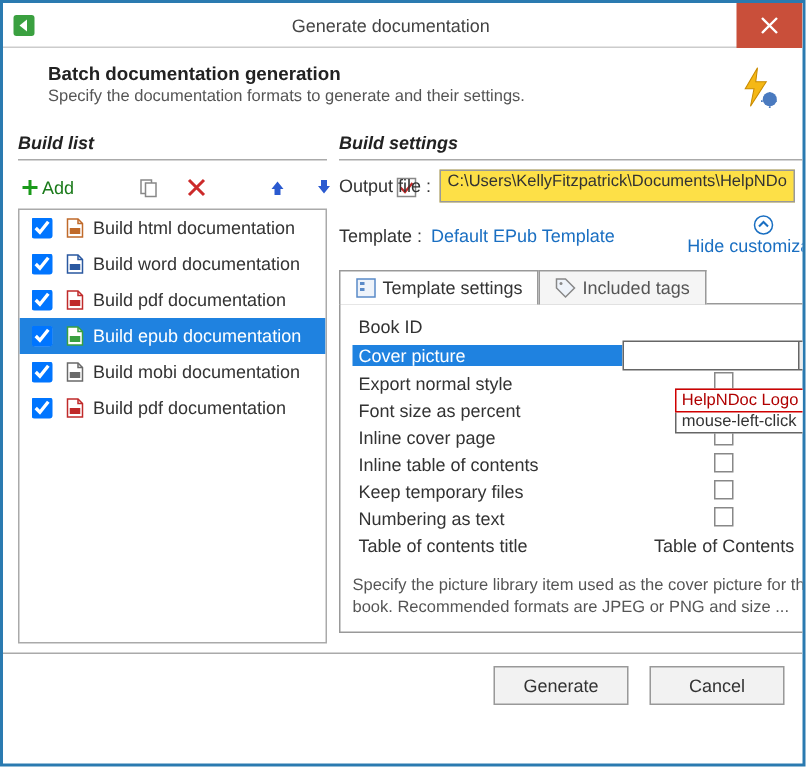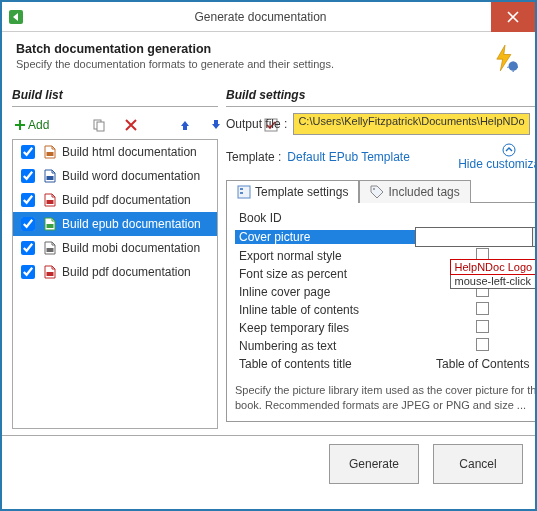--- a/index.html
+++ b/index.html
@@ -1,21 +1,21 @@
 <!DOCTYPE html>
 <html><head>
 <meta charset="utf-8">
 <style>
   * { box-sizing: border-box; }
   body { margin: 0; font-family: "Segoe UI", Tahoma, sans-serif; font-size: 12px; color: #333; background: #fff; width: 537px; height: 511px; border: 2px solid #2a7ab0; overflow: hidden; }
   .titlebar { height: 30px; background: #fff; display: flex; align-items: center; border-bottom: 1px solid #ccc; }
   .titlebar .appicon { width: 28px; display:flex; align-items:center; justify-content:center; }
   .titlebar .title { flex: 1; text-align: center; font-weight: normal; color: #444; }
   .titlebar .close { width: 44px; height: 30px; background: #c94f3a; color: #fff; display:flex; align-items:center; justify-content:center; font-size:14px; }
-  .intro { padding: 10px 14px 8px 14px; display:flex; align-items:flex-start; }
+  .intro { padding: 10px 14px 8px 30px; display:flex; align-items:flex-start; }
   .intro-text { flex:1; }
   .intro h3 { margin:0 0 2px 0; font-size:12.5px; font-weight:bold; color:#222; }
   .intro p { margin:0; font-size:11px; color:#555; }
   .bolt { width:32px; height:32px; display:flex; align-items:center; justify-content:center; }
   .main { display:flex; padding: 6px 10px 0 10px; gap:8px; }
   .col-left { width: 206px; }
   .col-right { flex:1; }
   .section-title { font-weight:bold; color:#222; margin-bottom:4px; font-size:12px;font-style:italic; }
   .sep { border: none; border-top: 1px solid #aaa; margin: 4px 0 6px 0; }
   .toolbar { display:flex; align-items:center; gap:17px; padding:2px 0 4px 0; }
@@ -44,21 +44,21 @@
   .setting-row.selected { height:20px; }
   .setting-row.selected .sname { background:#1f82e0; color:#fff; }
   .setting-row.selected .sval { border:1px solid #666; background:#fff; height:20px; display:flex; align-items:center; justify-content:flex-end; }
   .dropbtn { width:18px; height:100%; border-left:1px solid #666; background:#eee; display:flex; align-items:center; justify-content:center; color:#1a6fc2; font-size:10px;}
   .chkbox-sm { width:13px; height:13px; border:1px solid #888; display:inline-block; }
   .dropdown { position:absolute; top:56px; right:9px; width:100px; border:1px solid #666; background:#fff; }
   .dropdown .dd { padding:1px 4px; font-size:11px; }
   .dropdown .dd.hl { background:#fff; color:#b00000; border:1.5px solid #d00000; margin:-1px; position:relative; }
   .hint { color:#555; font-size:11px; margin-top:10px; line-height:1.35; }
   .footer { border-top:1px solid #aaa; padding:8px 12px; display:flex; justify-content:flex-end; gap:14px; margin-top:6px; }
-  .btn { min-width:90px; height:40px; border:1px solid #999; background:#f2f2f2; color:#333; display:flex; align-items:center; justify-content:center; }
+  .btn { min-width:90px; height:26px; border:1px solid #999; background:#f2f2f2; color:#333; display:flex; align-items:center; justify-content:center; }
 </style>
 </head>
 <body>
 
 <div class="titlebar">
   <div class="appicon">
     <svg width="16" height="16" viewBox="0 0 16 16">
         <rect x="1" y="1" width="14" height="14" rx="2" fill="#3aa040"></rect>
         <path d="M5 8l5-4v8z" fill="#fff"></path>
       </svg>

